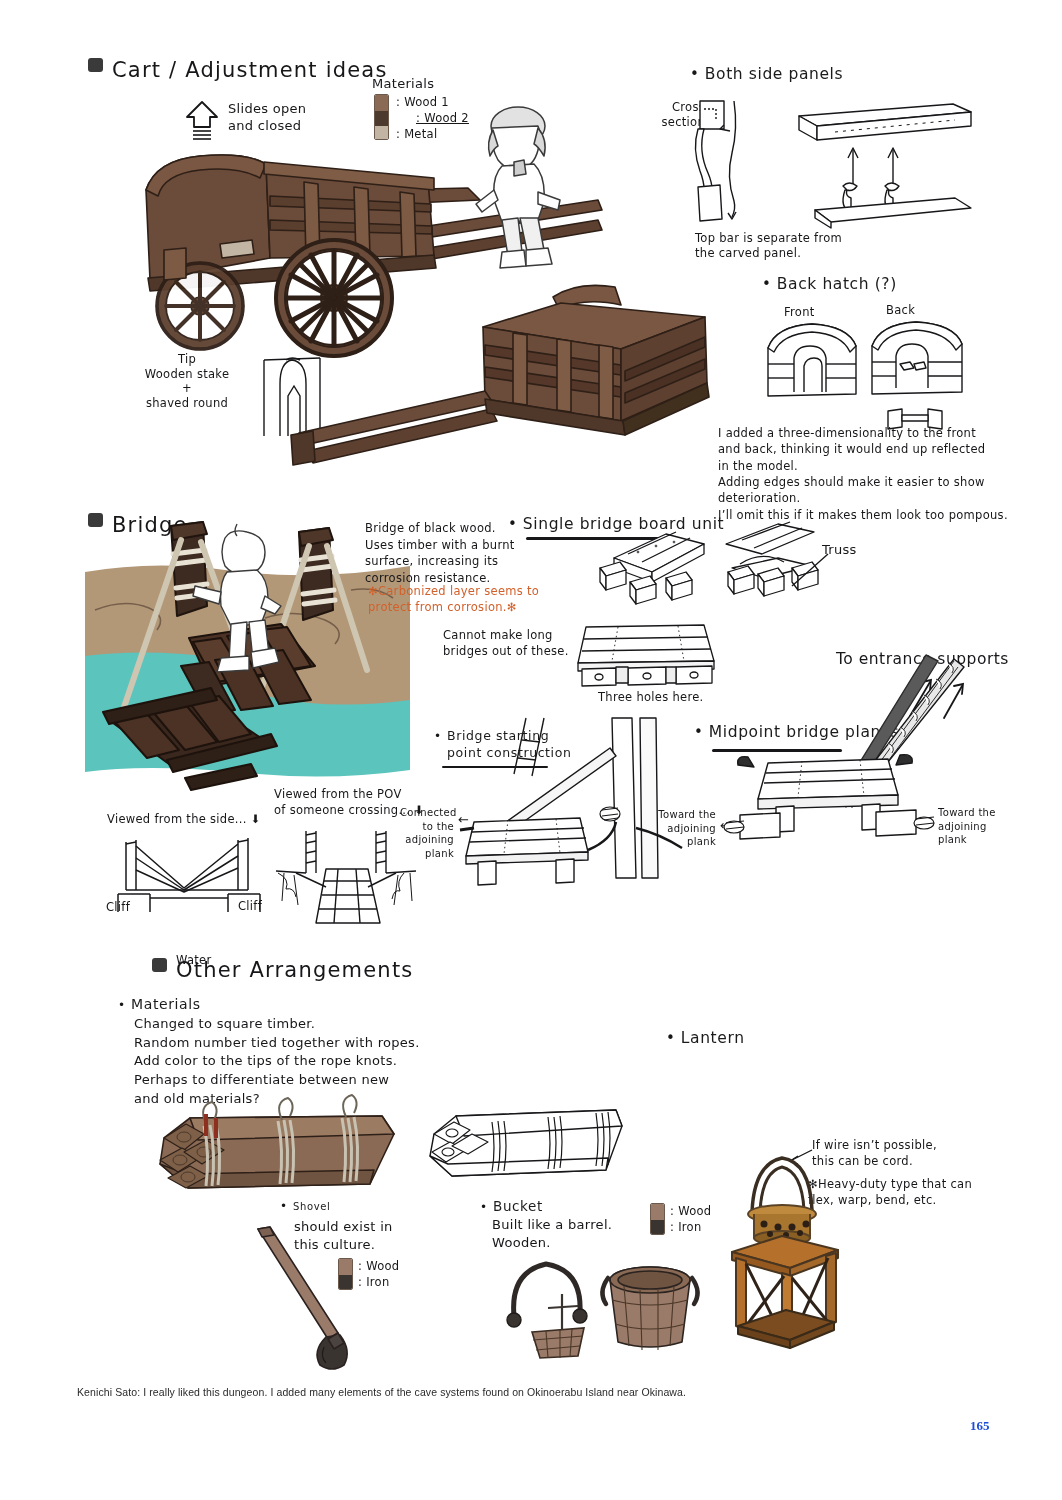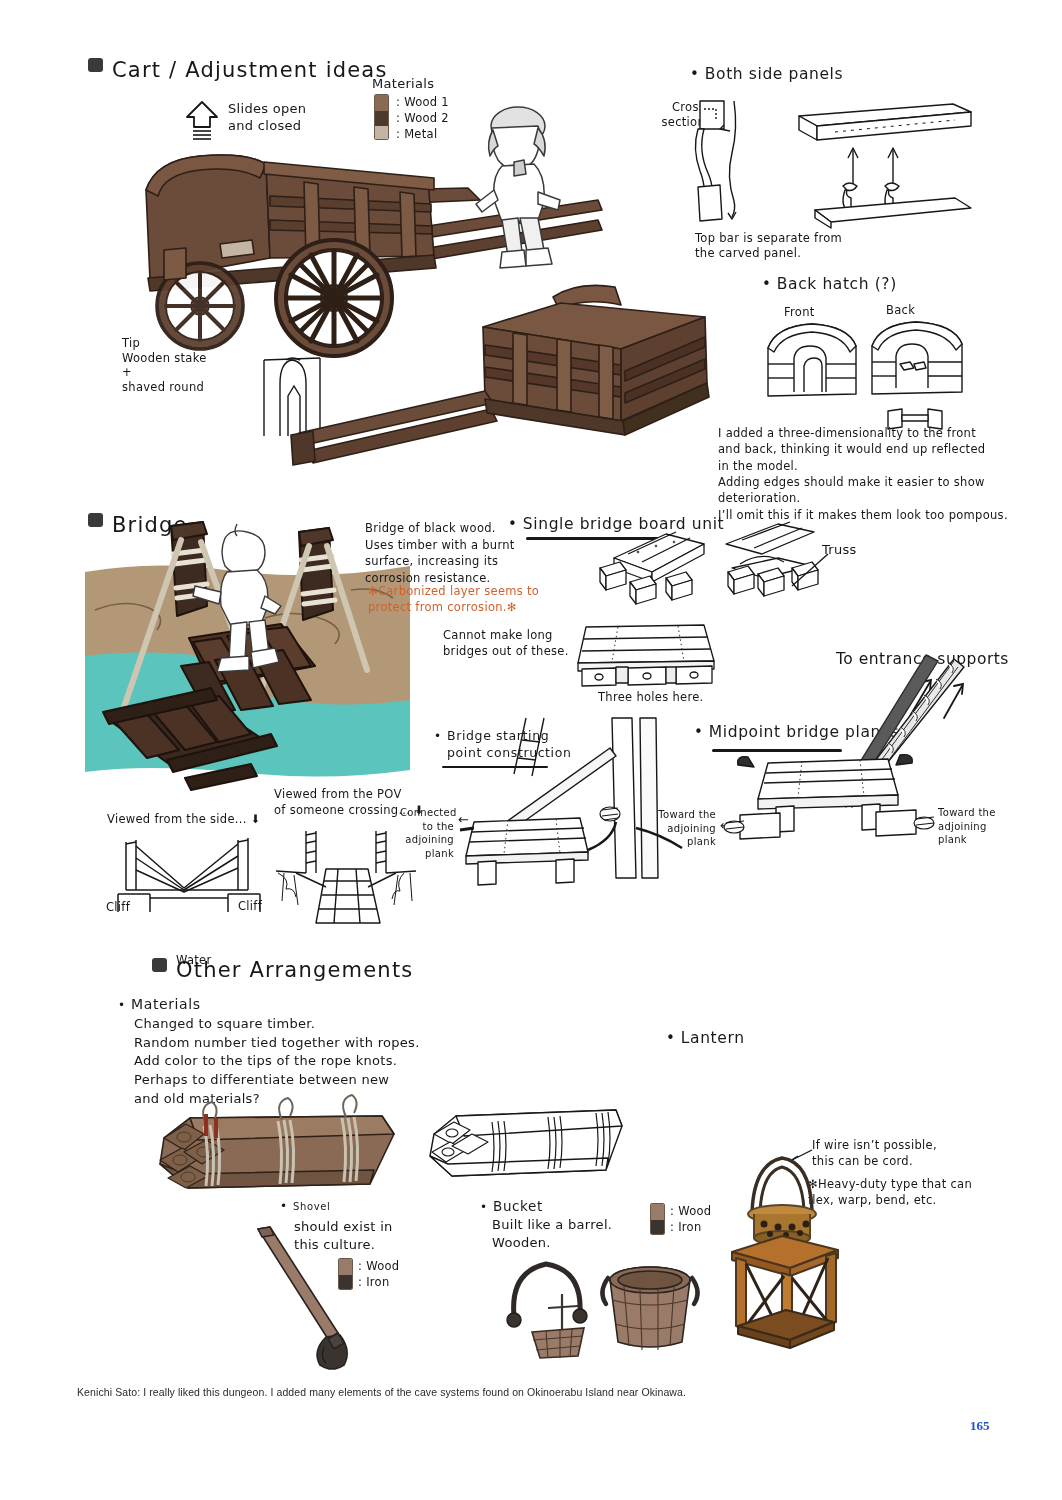--- a/index.html
+++ b/index.html
@@ -81,21 +81,21 @@
   <div class="hw md" style="left:228px; top:101px;">Slides open
 and closed</div>
 
   <div class="hw md" style="left:372px; top:76px;">Materials</div>
   <div class="swatch" style="left:374px; top:94px; height:46px;">
     <div style="height:16px;background:#8a6a55;"></div>
     <div style="height:15px;background:#4d3a2e;"></div>
     <div style="height:15px;background:#c3b5a4;"></div>
   </div>
   <div class="hw sm" style="left:396px; top:95px;">: Wood 1</div>
-  <div class="hw sm" style="left:396px; top:111px;">: Wood 2</div>
+  <div class="hw sm" style="left:416px; top:111px;text-decoration:underline;">: Wood 2</div>
   <div class="hw sm" style="left:396px; top:127px;">: Metal</div>
 
   <div class="ill" style="left:128px; top:138px;">
     <svg width="480" height="195" viewBox="0 0 480 195">
       <g stroke="#2e1f17" stroke-width="1.6" stroke-linejoin="round">
 
         <path d="M250 52 L340 50 L352 62 L262 66 Z" fill="#6b4b39"></path>
         <path d="M300 88 L470 62 L474 72 L304 99 Z" fill="#6b4b39"></path>
         <path d="M300 110 L470 82 L474 92 L304 121 Z" fill="#5d402f"></path>
 
@@ -177,21 +177,21 @@
         <path d="M26 90 L8 104 L14 112 L30 100 Z" fill="#fff"></path>
         <path d="M70 92 L92 100 L90 110 L70 104 Z" fill="#fff"></path>
         <path d="M34 120 L50 118 L54 152 L40 156 Z" fill="#f0f0f0"></path>
         <path d="M52 118 L70 118 L76 150 L60 156 Z" fill="#f0f0f0"></path>
         <path d="M34 152 L56 150 L58 166 L32 168 Z" fill="#fff"></path>
         <path d="M58 150 L80 148 L84 164 L58 166 Z" fill="#fff"></path>
       </g>
     </svg>
   </div>
 
-  <div class="hw sm" style="left:122px; top:336px; text-align:left; width:130px;">Tip
+  <div class="hw sm" style="left:122px; top:352px; text-align:center; width:130px;">Tip
 Wooden stake
 +
 shaved round</div>
   <div class="ill" style="left:258px; top:338px;">
     <svg width="72" height="100" viewBox="0 0 72 100">
       <g fill="none" stroke="#17171a" stroke-width="1.4">
         <line x1="6" y1="22" x2="6" y2="98"></line>
         <line x1="62" y1="20" x2="62" y2="98"></line>
         <line x1="6" y1="22" x2="62" y2="20"></line>
         <path d="M22 98 L22 46 Q22 24 34 22 Q48 24 48 46 L48 98" fill="#fff"></path>

